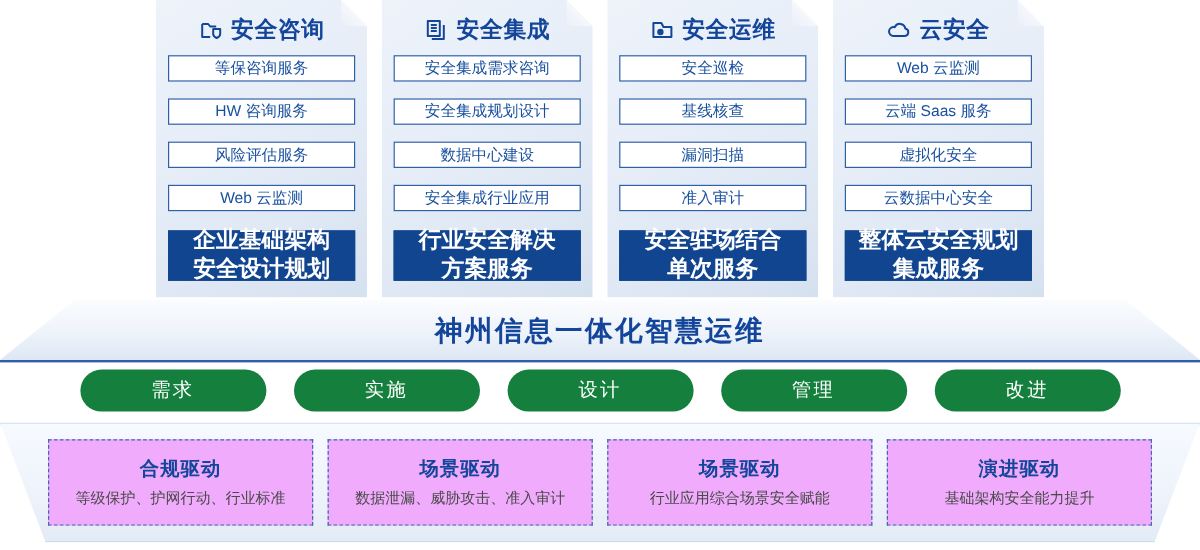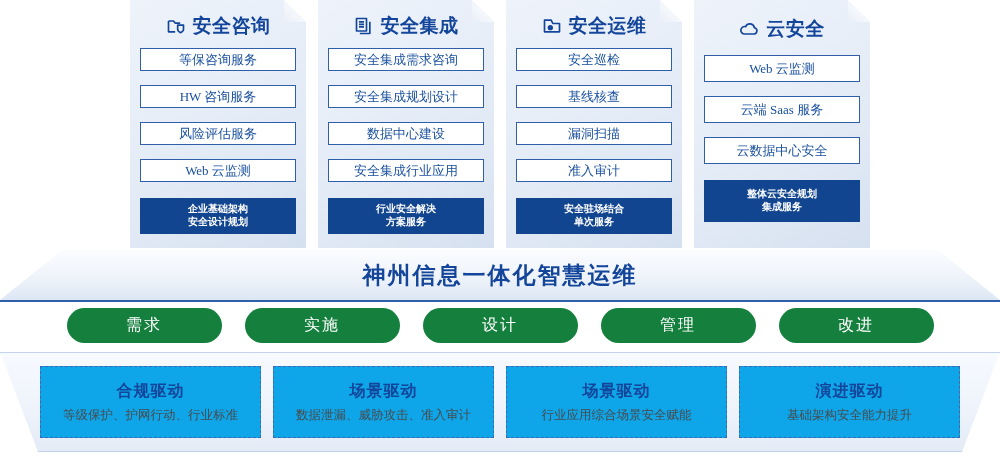--- a/index.html
+++ b/index.html
@@ -2,21 +2,21 @@
 <html><head>
 <meta charset="utf-8">
 <style>
   * { box-sizing: border-box; margin: 0; padding: 0; }
   html, body {
     width: 1000px; height: 458px;
     background: #ffffff;
     font-family: "Liberation Sans", "DejaVu Sans", sans-serif;
     overflow: hidden;
   }
-  #root { position: relative; width: 1000px; height: 387px; font-family: Liberation Serif, serif; }
+  #root { position: relative; width: 1000px; height: 387px; }
 
   
   .columns {
     position: absolute; left: 0; top: 0; width: 1000px; height: 252px;
     display: flex; justify-content: center; gap: 12px;
   }
   .col {
     position: relative;
     width: 176px; height: 248px;
     padding: 8px 10px 0 10px;
@@ -41,21 +41,21 @@
   .item {
     width: 100%; height: 27px; margin-bottom: 14px;
     background: #ffffff;
     border: 1.2px solid #2f5fa8;
     display: flex; align-items: center; justify-content: center;
     font-size: 13px; color: #19509e; white-space: nowrap;
   }
   .item.accent {
     background: #12458f; border-color: #12458f; color: #ffffff;
     height: 42px; font-weight: 700; line-height: 1.28;
-    flex-direction: column; font-size: 10px; margin-top: 2px;
+    flex-direction: column; font-size: 19px; margin-top: 2px;
   }
 
   
   .banner-wrap {
     position: absolute; left: 0; top: 250px; width: 1000px; height: 52px;
   }
   .banner {
     position: absolute; left: 0; top: 0; width: 1000px; height: 50px;
     background: linear-gradient(180deg, #fbfcfe 0%, #eef3fa 55%, #dde7f4 100%);
     clip-path: polygon(62px 0, 938px 0, 1000px 100%, 0 100%);
@@ -92,21 +92,21 @@
     border: 1px solid #c4d3e9;
     clip-path: polygon(0 0, 1000px 0, 962px 100%, 38px 100%);
   }
   .drivers {
     position: absolute; left: 0; top: 0; width: 1000px; height: 100px;
     display: flex; justify-content: center; align-items: center; gap: 12px;
   }
   .driver {
     width: 221px; height: 72px;
     border: 1.6px dashed #3a6ab0;
-    background: #0ea5e9;
+    background: #f0abfc;
     display: flex; flex-direction: column; align-items: center; justify-content: center;
     gap: 5px;
   }
   .driver-title { font-size: 16px; font-weight: 700; color: #13459a; letter-spacing: 1px; }
   .driver-sub { font-size: 12.5px; color: #4a4a4a; white-space: nowrap; }
 </style>
 </head>
 <body>
 
 <div id="root">
@@ -179,20 +179,21 @@
       <div class="col-head">
         <span class="icon">
           <svg viewBox="0 0 24 24" width="20" height="20" fill="none" stroke="#13459a" stroke-width="2" stroke-linejoin="round">
             <path d="M7 18 A4.5 4.5 0 1 1 8 9.2 A5.5 5.5 0 0 1 18.5 10.5 A3.8 3.8 0 0 1 18 18 Z"></path>
           </svg>
         </span>
         <span class="col-title">云安全</span>
       </div>
       <div class="item">Web 云监测</div>
       <div class="item">云端 Saas 服务</div>
+      <div class="item">虚拟化安全</div>
       <div class="item">云数据中心安全</div>
       <div class="item accent">
         <span>整体云安全规划</span>
         <span>集成服务</span>
       </div>
     </div>
 
 
   </div>
 

